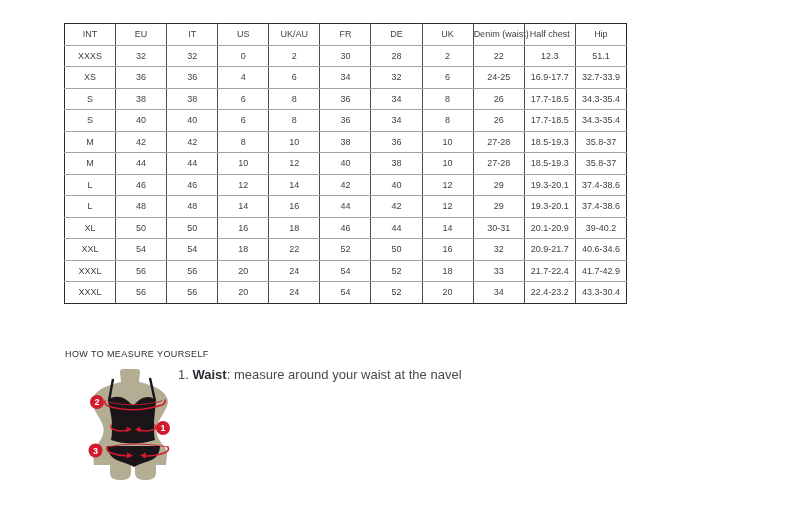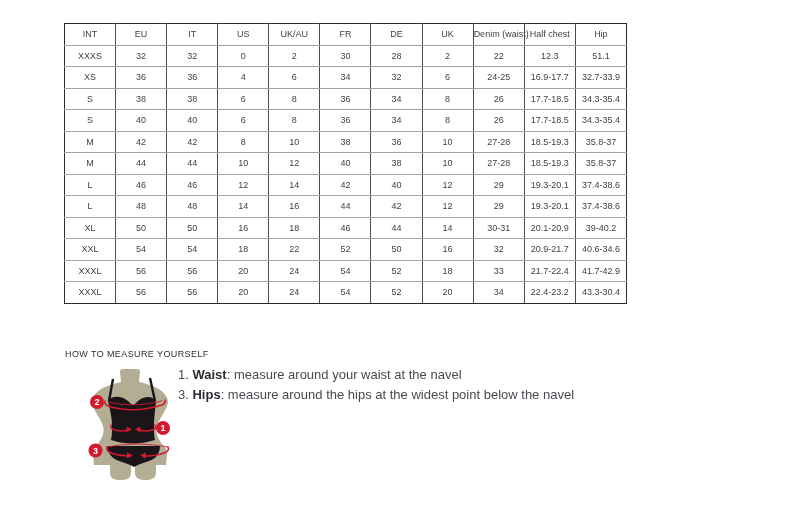--- a/index.html
+++ b/index.html
@@ -279,17 +279,13 @@
       <text x="11.5" y="84.7" fill="#ffffff">3</text>
     </g>
   </svg>
 </div>
 
 <div class="steps">
   <div class="step">
     <span class="num">1.</span>
     <span class="term">Waist</span><span>: measure around your waist at the navel</span>
   </div>
-  <div class="step">
-    <span class="num">3.</span>
-    <span class="term">Hips</span><span>: measure around the hips at the widest point below the navel</span>
-  </div>
 </div>
 
 </body></html>

